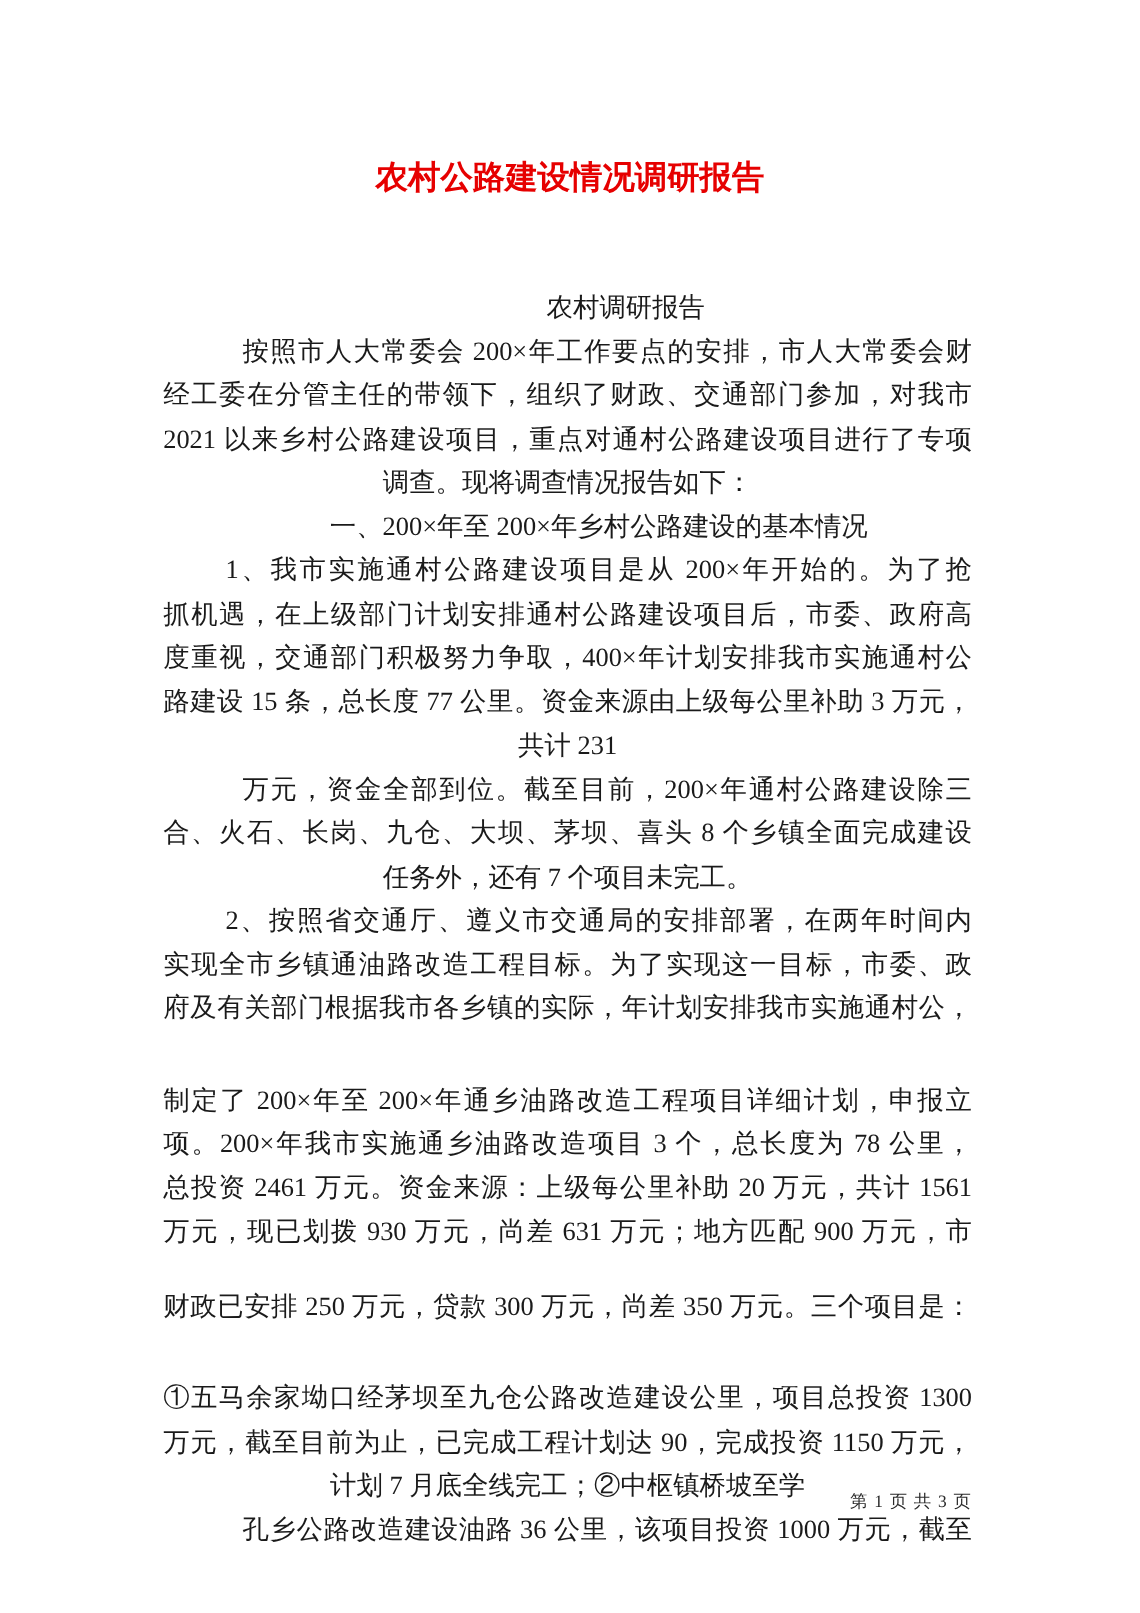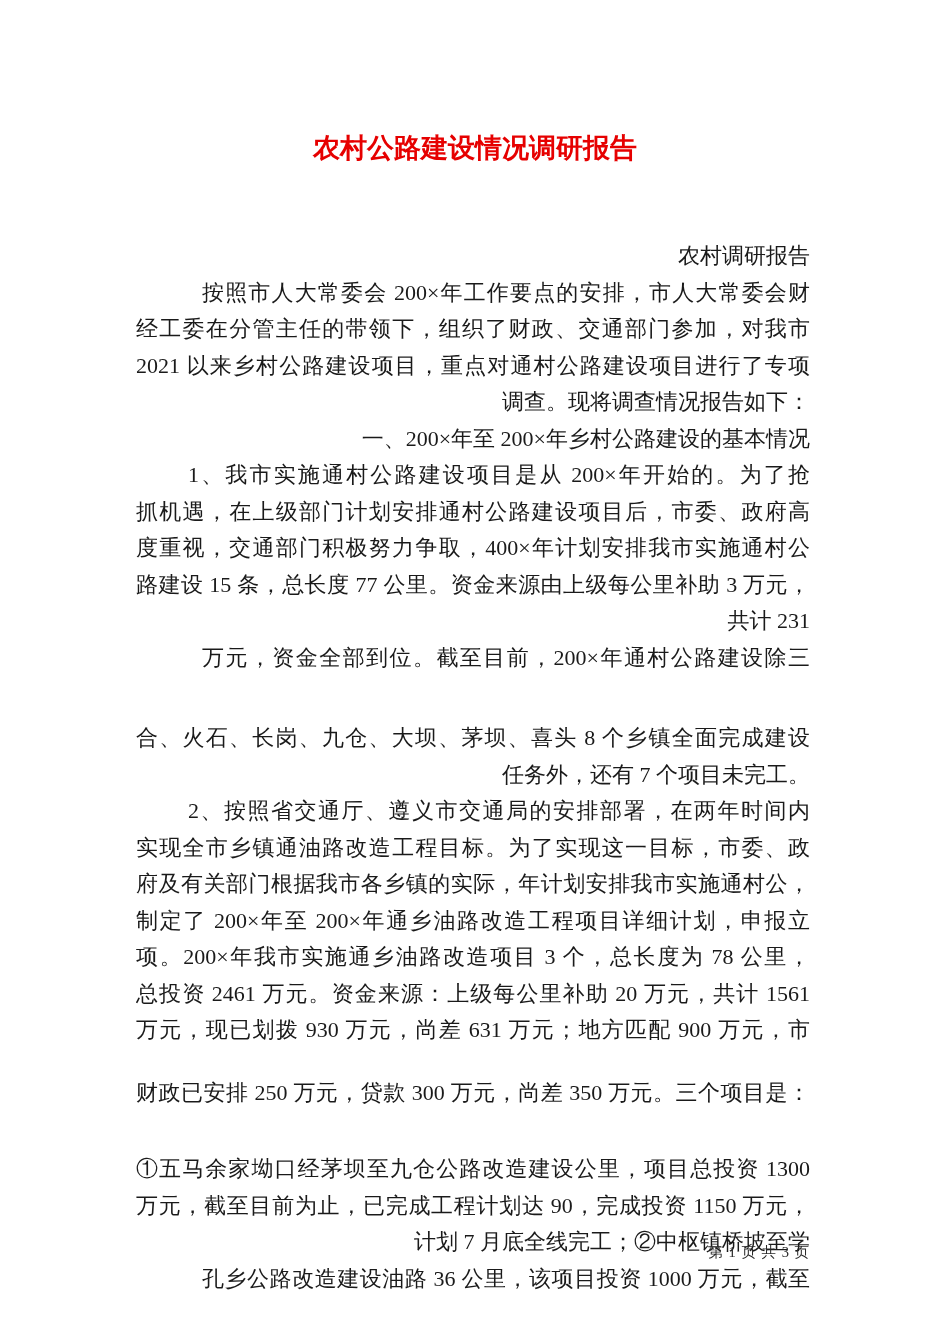--- a/index.html
+++ b/index.html
@@ -31,21 +31,21 @@
     position: absolute;
     left: 136px;
     top: 238px;
     width: 674px;
     font-size: 22px;
     line-height: 36.5px;
   }
   .doc-line {
     height: 36.5px;
     white-space: nowrap;
-    text-align: right;
+    text-align: center;
   }
   .doc-line.fill {
     white-space: normal;
     text-align: justify;
     text-align-last: justify;
     overflow: hidden;
   }
   .doc-footer {
     position: absolute;
     right: 140px;
@@ -70,26 +70,26 @@
       <div class="doc-line fill" style="text-indent: 0px;">经工委在分管主任的带领下，组织了财政、交通部门参加，对我市</div>
       <div class="doc-line fill" style="text-indent: 0px;">2021 以来乡村公路建设项目，重点对通村公路建设项目进行了专项</div>
       <div class="doc-line" style="text-indent: 0px;">调查。现将调查情况报告如下：</div>
       <div class="doc-line" style="text-indent: 52px;">一、200×年至 200×年乡村公路建设的基本情况</div>
       <div class="doc-line fill" style="text-indent: 52px;">1、我市实施通村公路建设项目是从 200×年开始的。为了抢</div>
       <div class="doc-line fill" style="text-indent: 0px;">抓机遇，在上级部门计划安排通村公路建设项目后，市委、政府高</div>
       <div class="doc-line fill" style="text-indent: 0px;">度重视，交通部门积极努力争取，400×年计划安排我市实施通村公</div>
       <div class="doc-line fill" style="text-indent: 0px;">路建设 15 条，总长度 77 公里。资金来源由上级每公里补助 3 万元，</div>
       <div class="doc-line" style="text-indent: 0px;">共计 231</div>
       <div class="doc-line fill" style="text-indent: 66px;">万元，资金全部到位。截至目前，200×年通村公路建设除三</div>
-      <div class="doc-line fill" style="text-indent: 0px; margin-top: 44px;">合、火石、长岗、九仓、大坝、茅坝、喜头 8 个乡镇全面完成建设</div>
+      <div class="doc-line fill" style="text-indent: 0px;">合、火石、长岗、九仓、大坝、茅坝、喜头 8 个乡镇全面完成建设</div>
       <div class="doc-line" style="text-indent: 0px;">任务外，还有 7 个项目未完工。</div>
       <div class="doc-line fill" style="text-indent: 52px;">2、按照省交通厅、遵义市交通局的安排部署，在两年时间内</div>
       <div class="doc-line fill" style="text-indent: 0px;">实现全市乡镇通油路改造工程目标。为了实现这一目标，市委、政</div>
       <div class="doc-line fill" style="text-indent: 0px;">府及有关部门根据我市各乡镇的实际，年计划安排我市实施通村公，</div>
-      <div class="doc-line fill" style="text-indent: 0px;">制定了 200×年至 200×年通乡油路改造工程项目详细计划，申报立</div>
+      <div class="doc-line fill" style="text-indent: 0px; margin-top: 40px;">制定了 200×年至 200×年通乡油路改造工程项目详细计划，申报立</div>
       <div class="doc-line fill" style="text-indent: 0px;">项。200×年我市实施通乡油路改造项目 3 个，总长度为 78 公里，</div>
       <div class="doc-line fill" style="text-indent: 0px;">总投资 2461 万元。资金来源：上级每公里补助 20 万元，共计 1561</div>
       <div class="doc-line fill" style="text-indent: 0px;">万元，现已划拨 930 万元，尚差 631 万元；地方匹配 900 万元，市</div>
       <div class="doc-line fill" style="text-indent: 0px; margin-top: 26px;">财政已安排 250 万元，贷款 300 万元，尚差 350 万元。三个项目是：</div>
       <div class="doc-line fill" style="text-indent: 0px; margin-top: 40px;">①五马余家坳口经茅坝至九仓公路改造建设公里，项目总投资 1300</div>
       <div class="doc-line fill" style="text-indent: 0px;">万元，截至目前为止，已完成工程计划达 90，完成投资 1150 万元，</div>
       <div class="doc-line" style="text-indent: 0px;">计划 7 月底全线完工；②中枢镇桥坡至学</div>
       <div class="doc-line fill" style="text-indent: 66px;">孔乡公路改造建设油路 36 公里，该项目投资 1000 万元，截至</div>
     </div>
 

